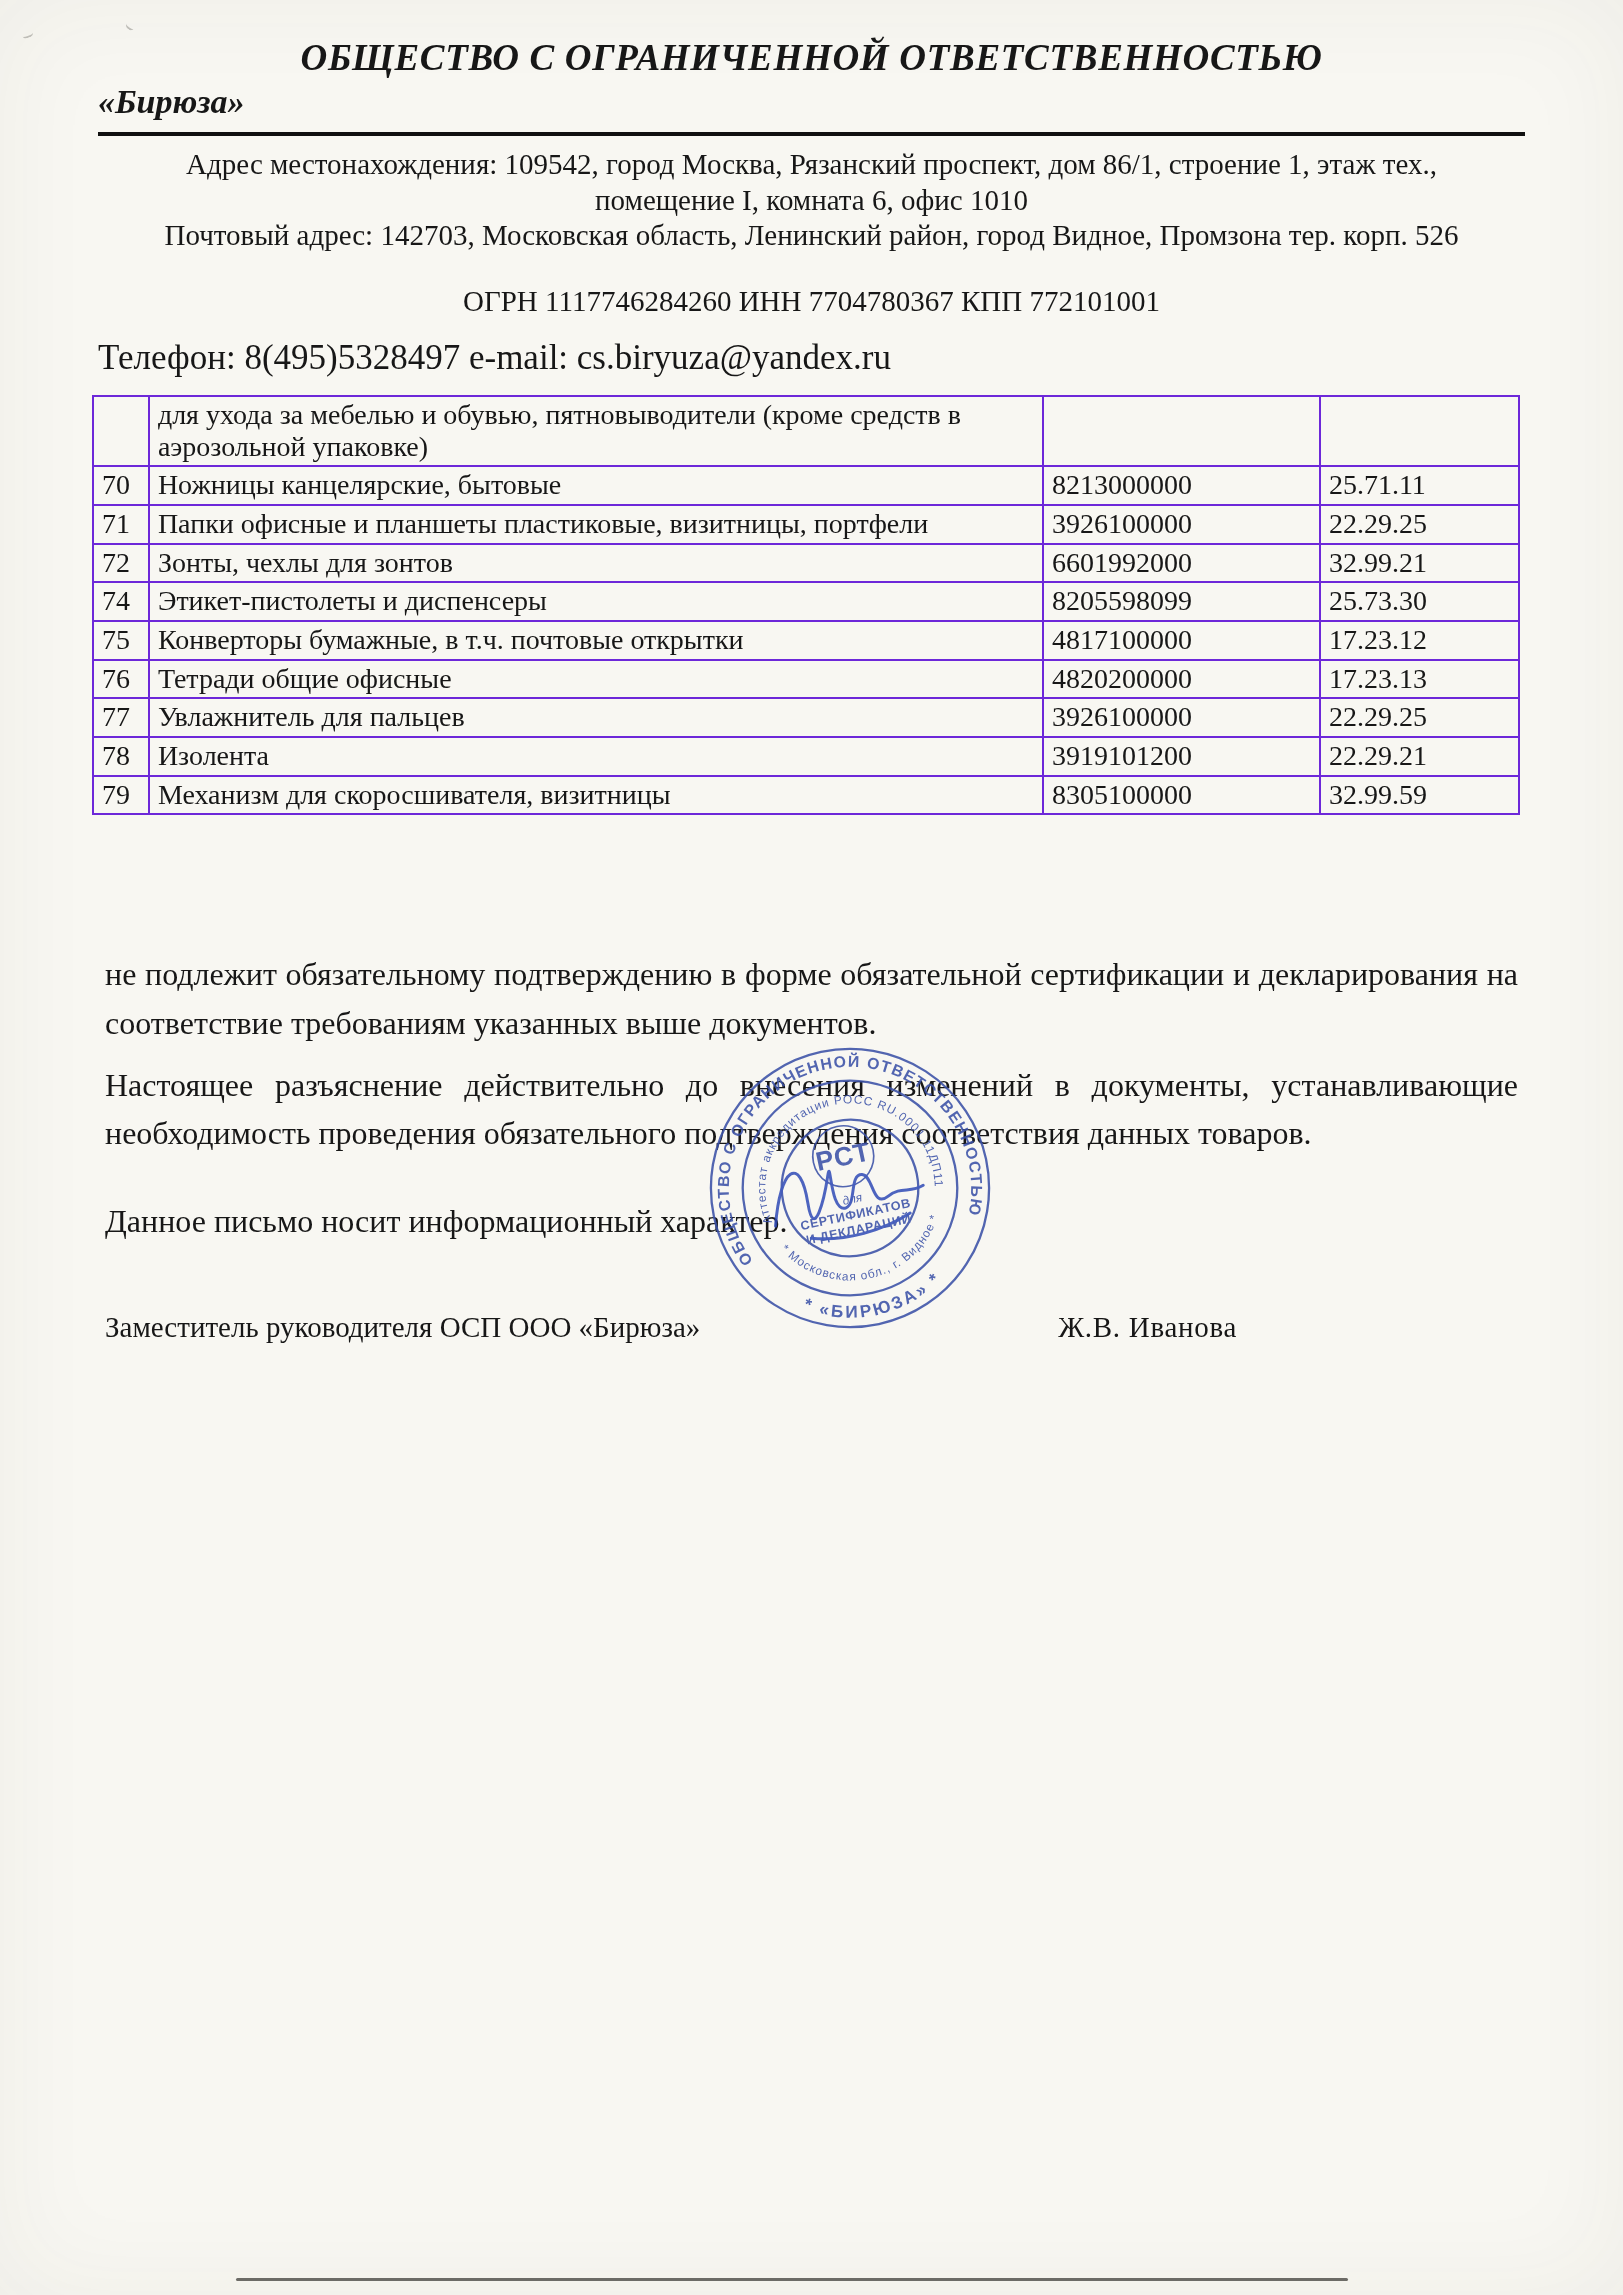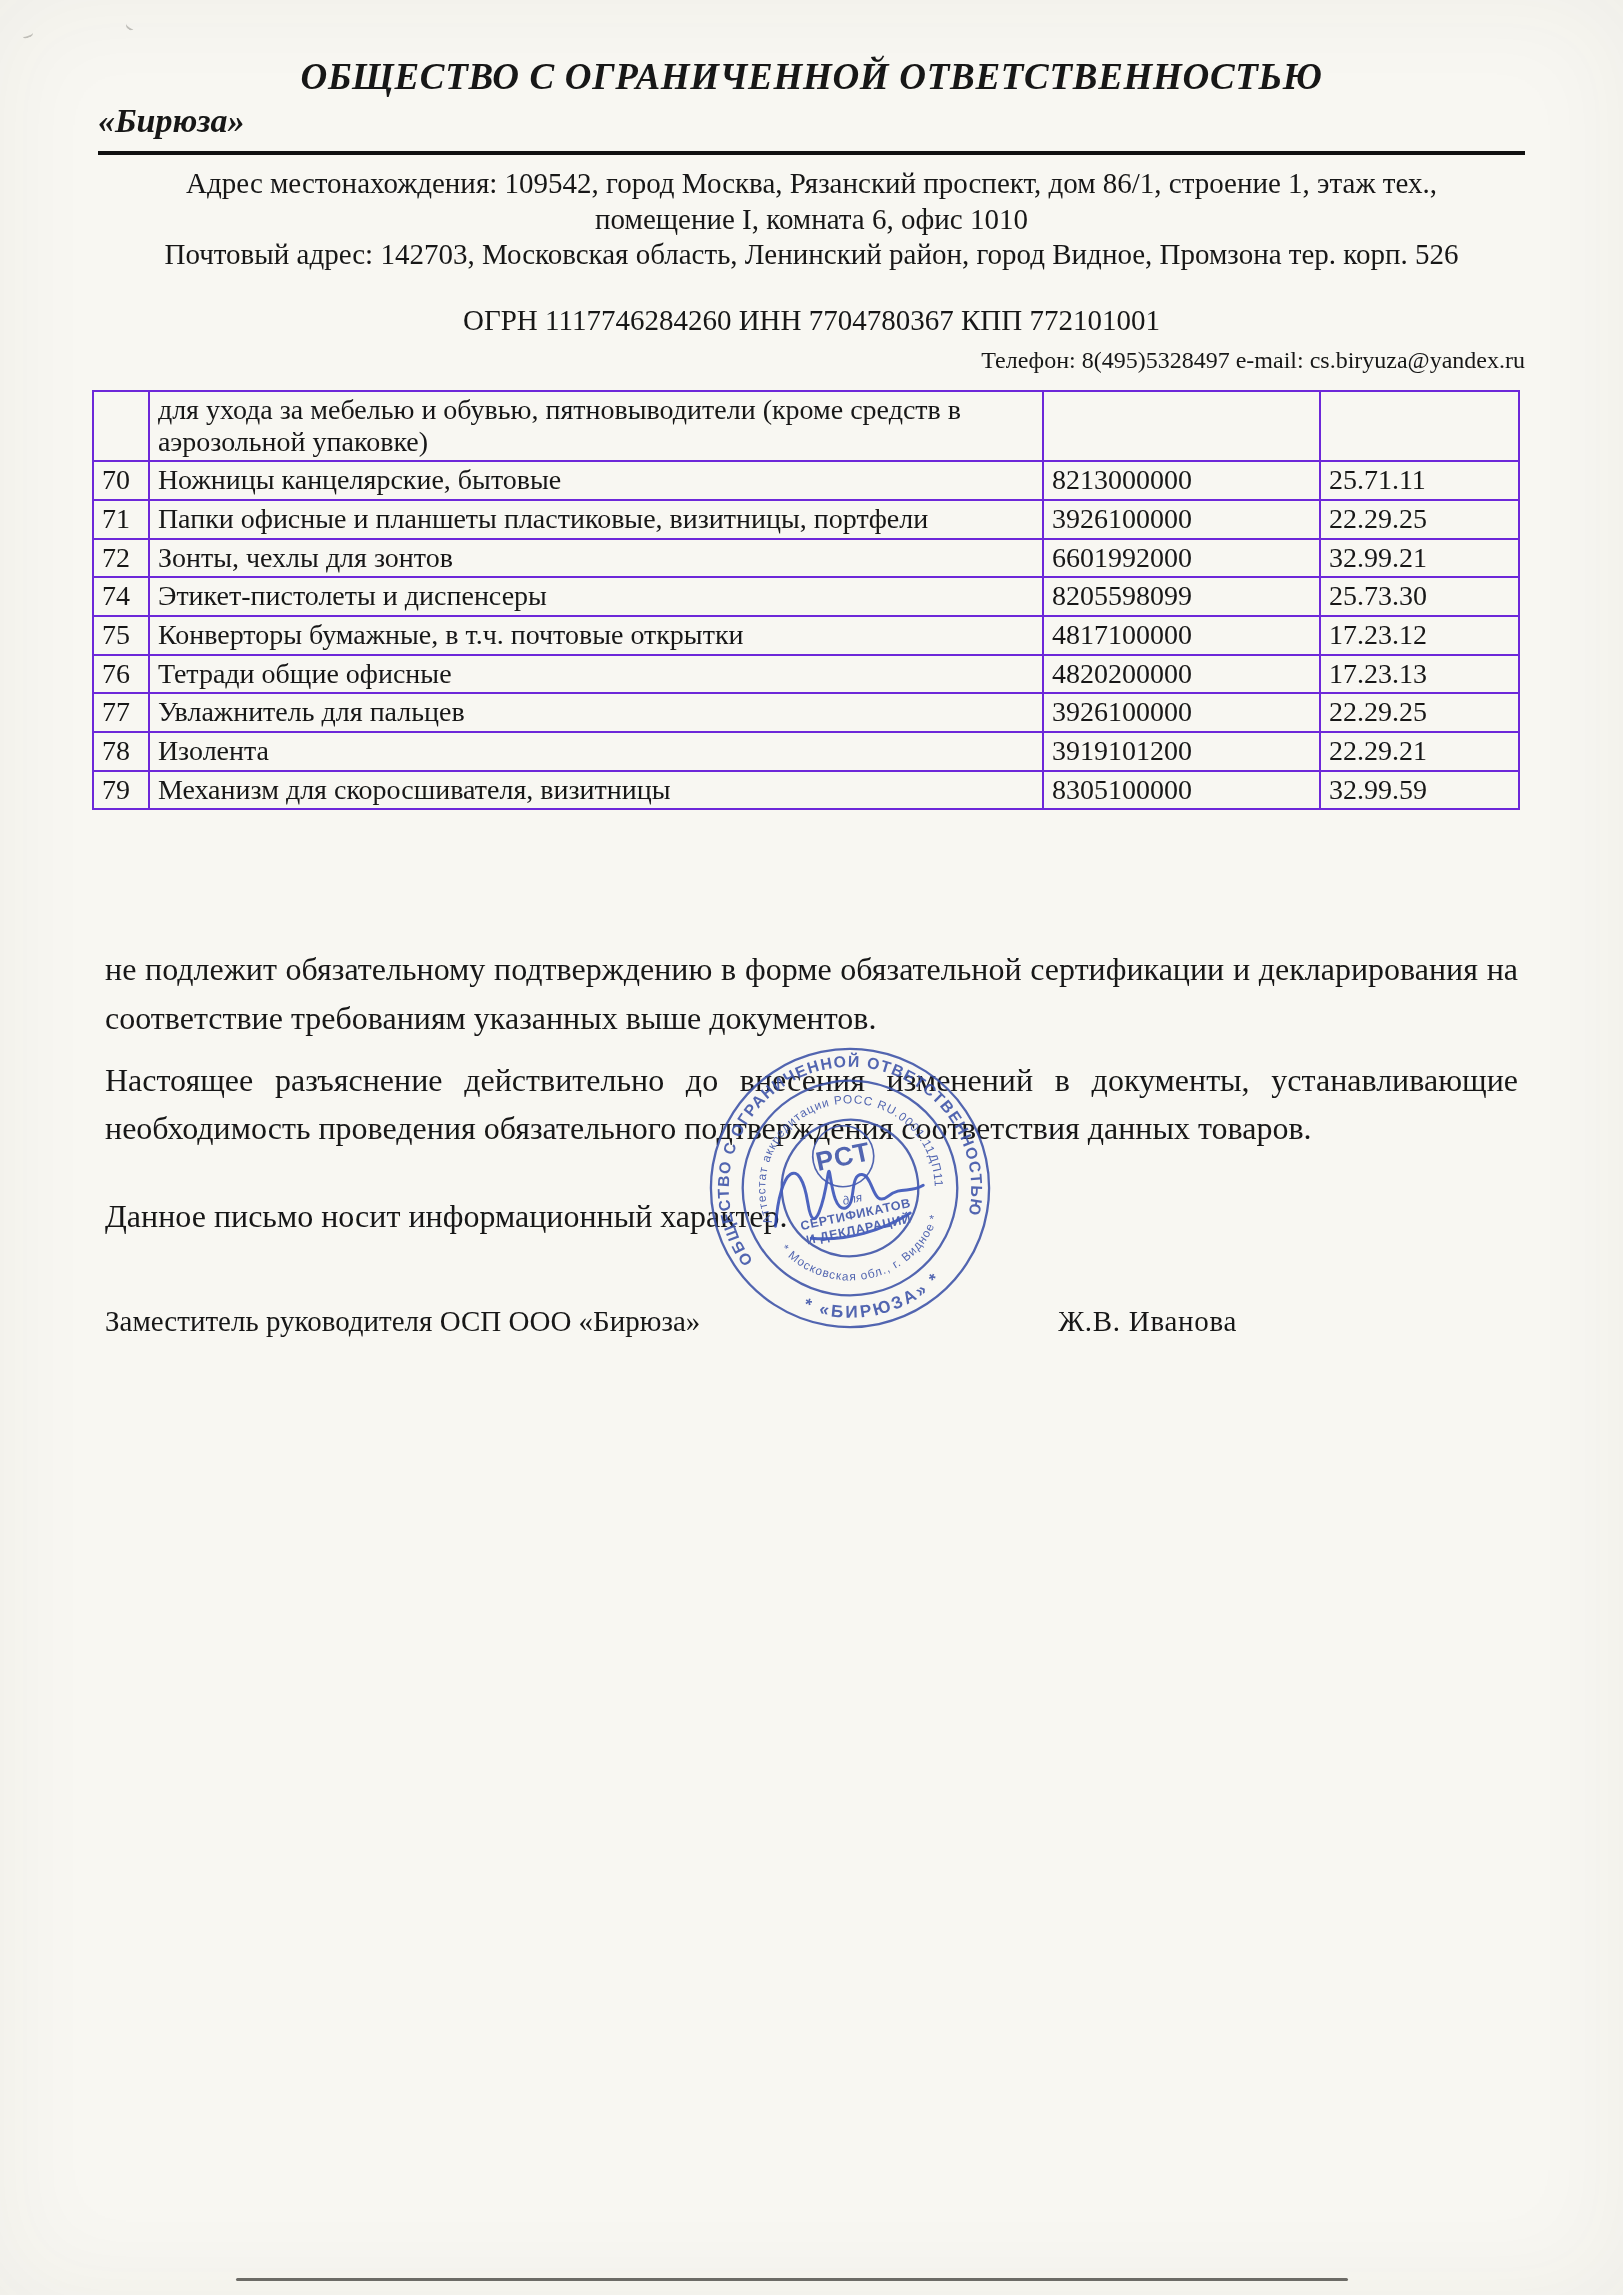--- a/index.html
+++ b/index.html
@@ -9,42 +9,42 @@
   .page {
     position: relative;
     width: 1623px;
     height: 2295px;
     margin: 0 auto;
     background: #f8f7f2;
     box-shadow: inset 0 0 105px rgba(60,55,45,0.05);
     font-family: "Liberation Serif", "DejaVu Serif", serif;
     color: #171717;
     overflow: hidden;
-    padding-top: 54px;
+    padding-top: 35px;
   }
 
   
   .artifact { position: absolute; border-bottom: 2px solid #a9a8a2; border-radius: 50%; opacity: .7; }
   .artifact.a1 { left: 22px; top: 31px; width: 10.5px; height: 6.5px; transform: rotate(-20deg); }
   .artifact.a2 { left: 126px; top: 22px; width: 9.2px; height: 7.9px; transform: rotate(35deg); }
   .scan-line { position: absolute; left: 236px; top: 2278px; width: 1112px; height: 3.3px; background: #54524e; border-radius: 2px; opacity: .85; }
 
   
   .org-name {
     text-align: center; font-weight: bold; font-style: italic;
     font-size: 37px; letter-spacing: 0.7px; line-height: 1.25; margin: 0 98px;
   }
   .org-short {
     font-weight: bold; font-style: italic;
     font-size: 34px; line-height: 1.25; margin: 0 98px;
   }
   .head-rule { height: 3.9px; background: #111; margin: 7.9px 98px 11.8px 98px; }
   .addr { text-align: center; font-size: 29px; line-height: 1.22; margin: 0 92px; }
   .reg-line { text-align: center; font-size: 29px; line-height: 1.25; margin: 30px 98px 0 98px; }
-  .contact-line { text-align: right; font-size: 24px; line-height: 1.25; margin: 6px 98px; }
+  .contact-line { text-align: left; font-size: 35px; line-height: 1.25; margin: 16px 98px; }
 
   
   table.goods {
     border-collapse: collapse;
     margin: 15.7px 0 0 92px;
     width: 1426px;
     font-size: 28px;
     table-layout: fixed;
   }
   table.goods td {

